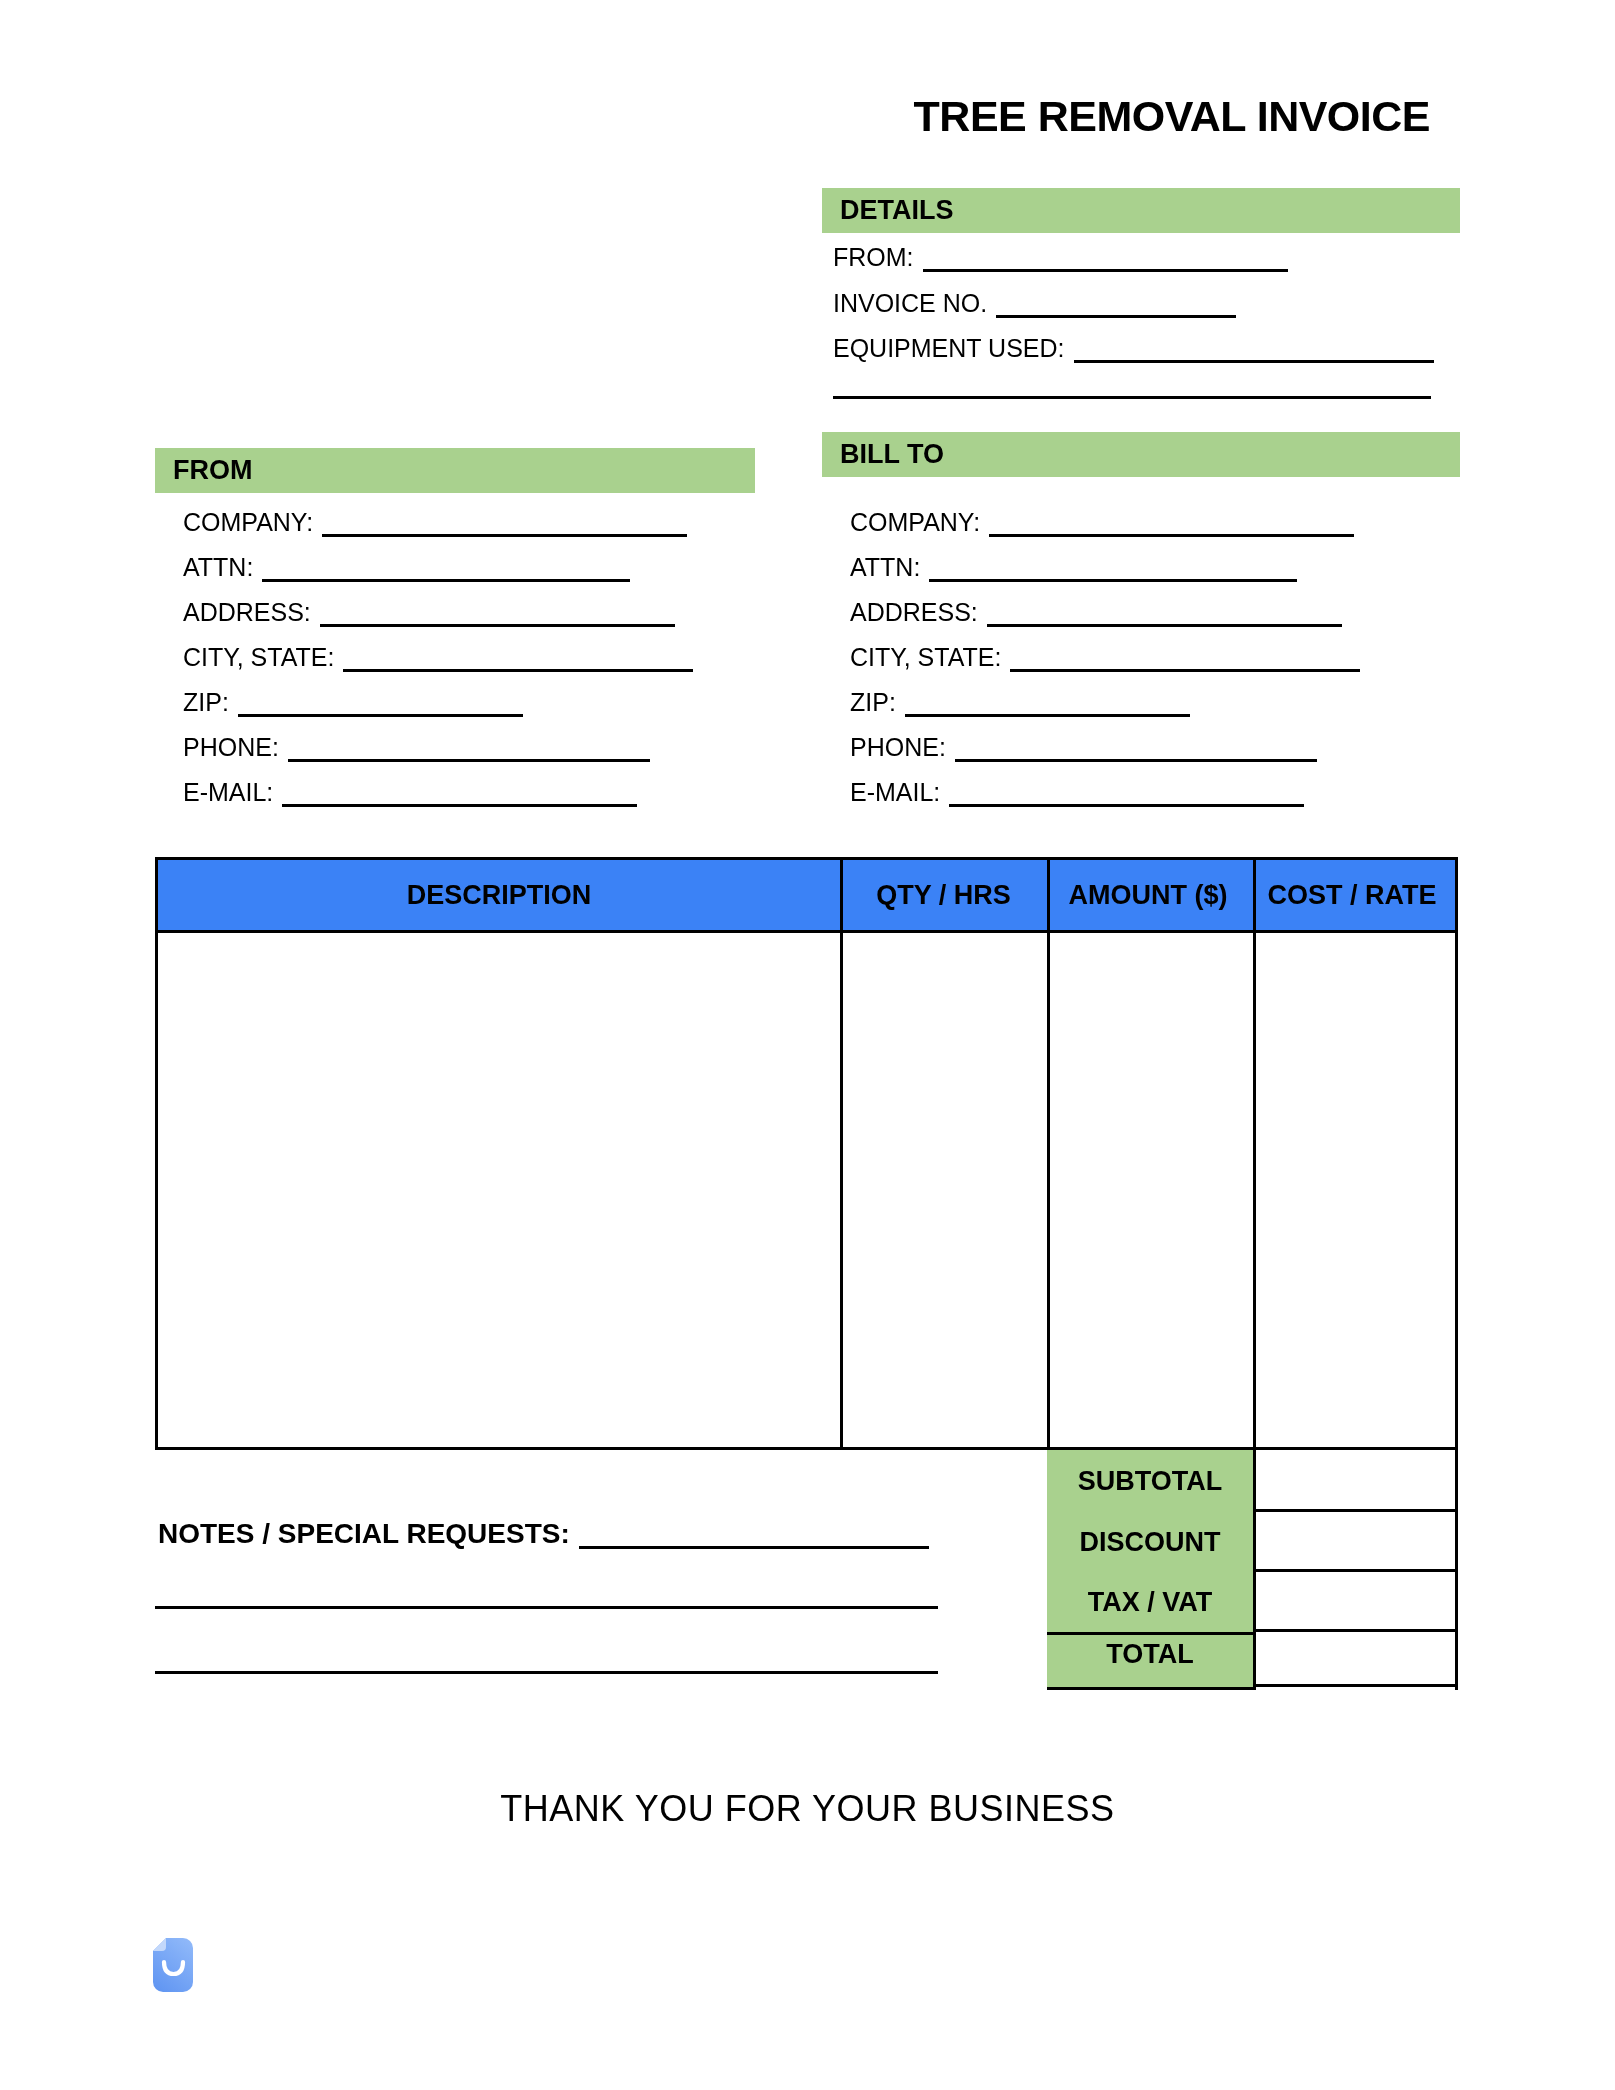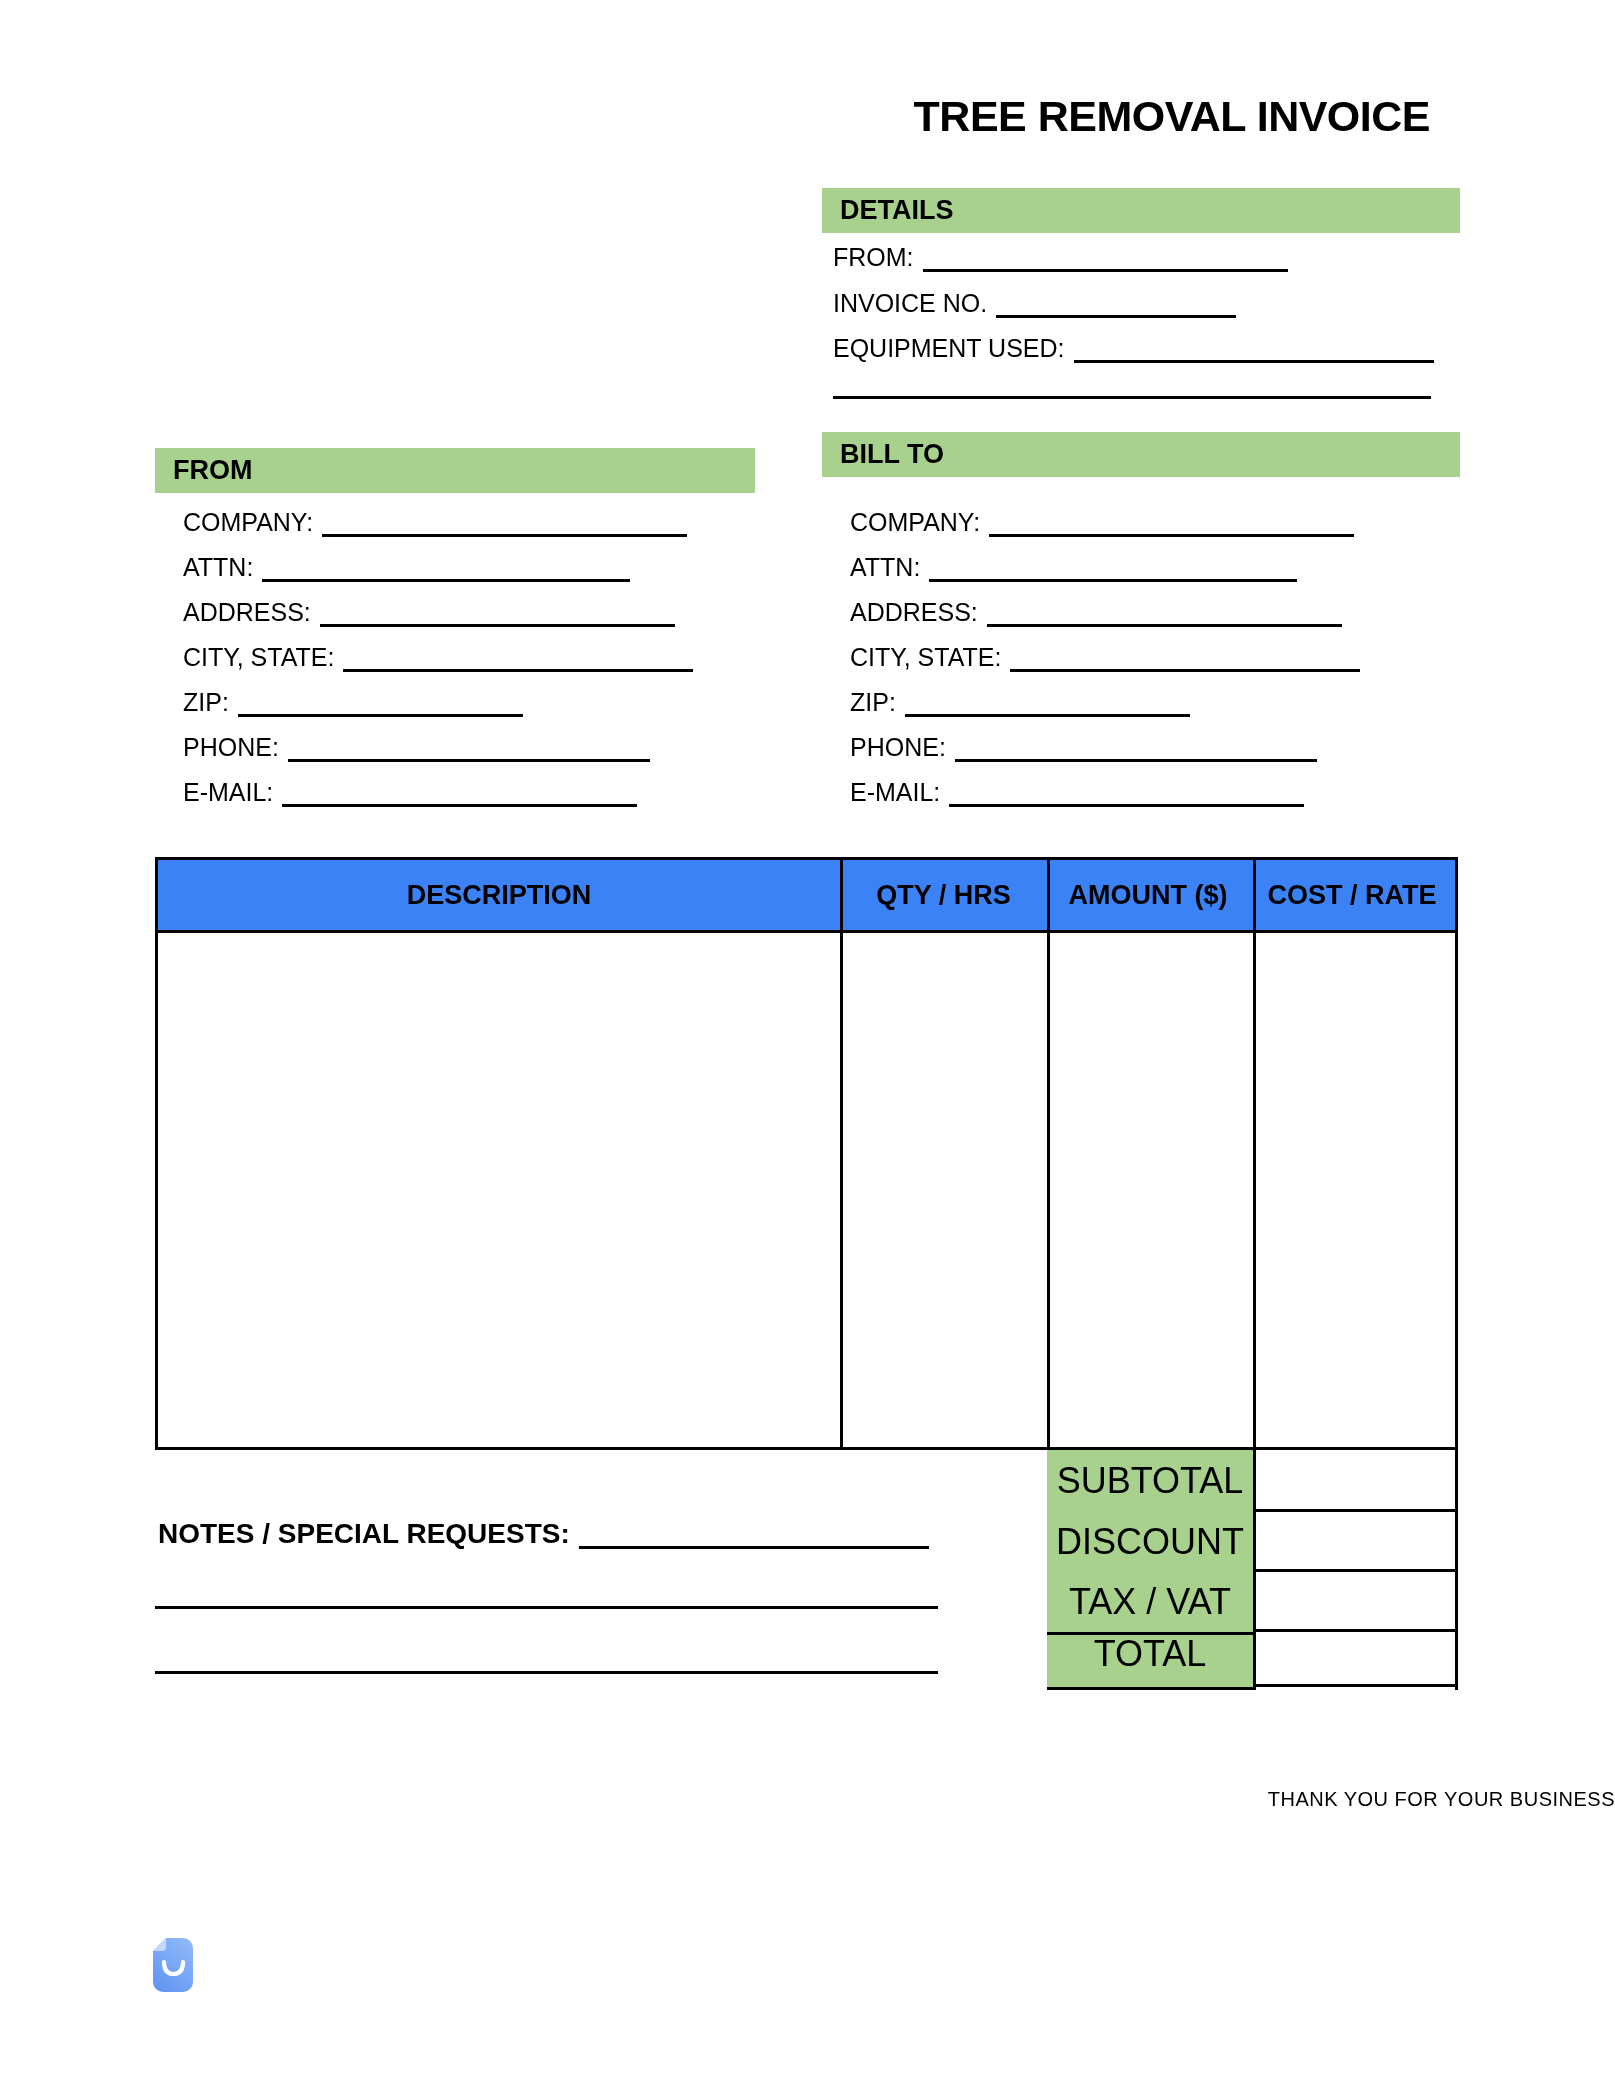--- a/index.html
+++ b/index.html
@@ -68,39 +68,39 @@
   .items-body{
     position:absolute;left:0;top:73px;right:0;bottom:0;
   }
   
   .summary-labels{
     position:absolute;left:1047px;top:1450px;width:206px;height:240px;
     background:#a9d18e;border-bottom:3px solid #000;box-sizing:border-box;
   }
   .summary-labels .scell{
     display:flex;align-items:center;justify-content:center;
-    font-size:36px;font-weight:normal;box-sizing:border-box;
+    font-size:27px;font-weight:bold;box-sizing:border-box;
   }
   .summary-values{
     position:absolute;left:1253px;top:1450px;width:205px;height:240px;
     border-left:3px solid #000;border-right:3px solid #000;
     box-sizing:border-box;background:#fff;
   }
   .summary-values .vcell{
     border-bottom:3px solid #000;box-sizing:border-box;
     font-size:25px;padding:0 8px;
   }
   .notes-row{
     position:absolute;left:158px;top:1518px;
     font-size:28px;font-weight:bold;white-space:nowrap;
   }
   .notes-row .fill-line{border-bottom:3px solid #000;}
   .thanks{
     position:absolute;left:0;top:1788px;width:100%;
-    text-align:right;font-size:20px;letter-spacing:0.5px;
+    text-align:center;font-size:36px;letter-spacing:0.5px;
   }
   .logo{
     position:absolute;left:153px;top:1938px;width:40px;height:54px;
   }
 </style>
 </head>
 <body>
 
 <div class="page">
 

